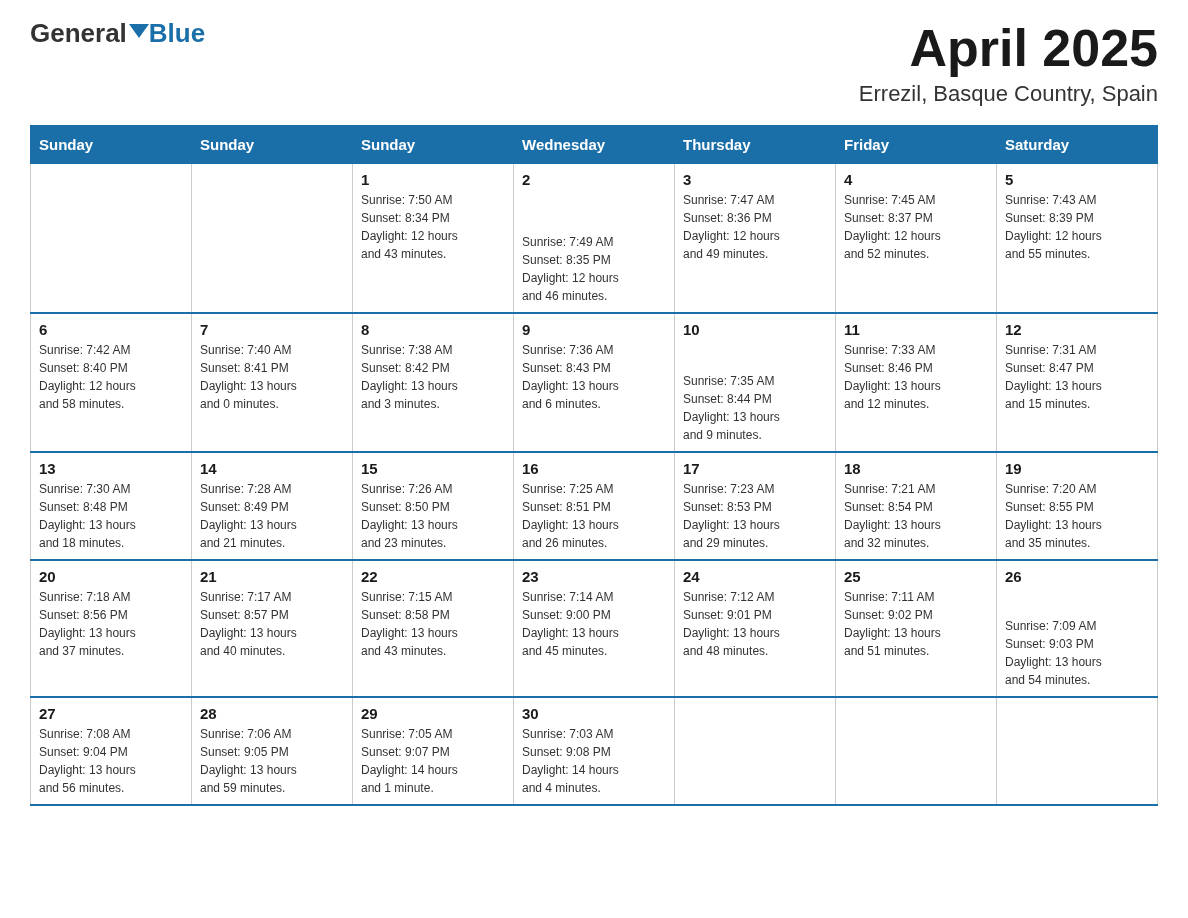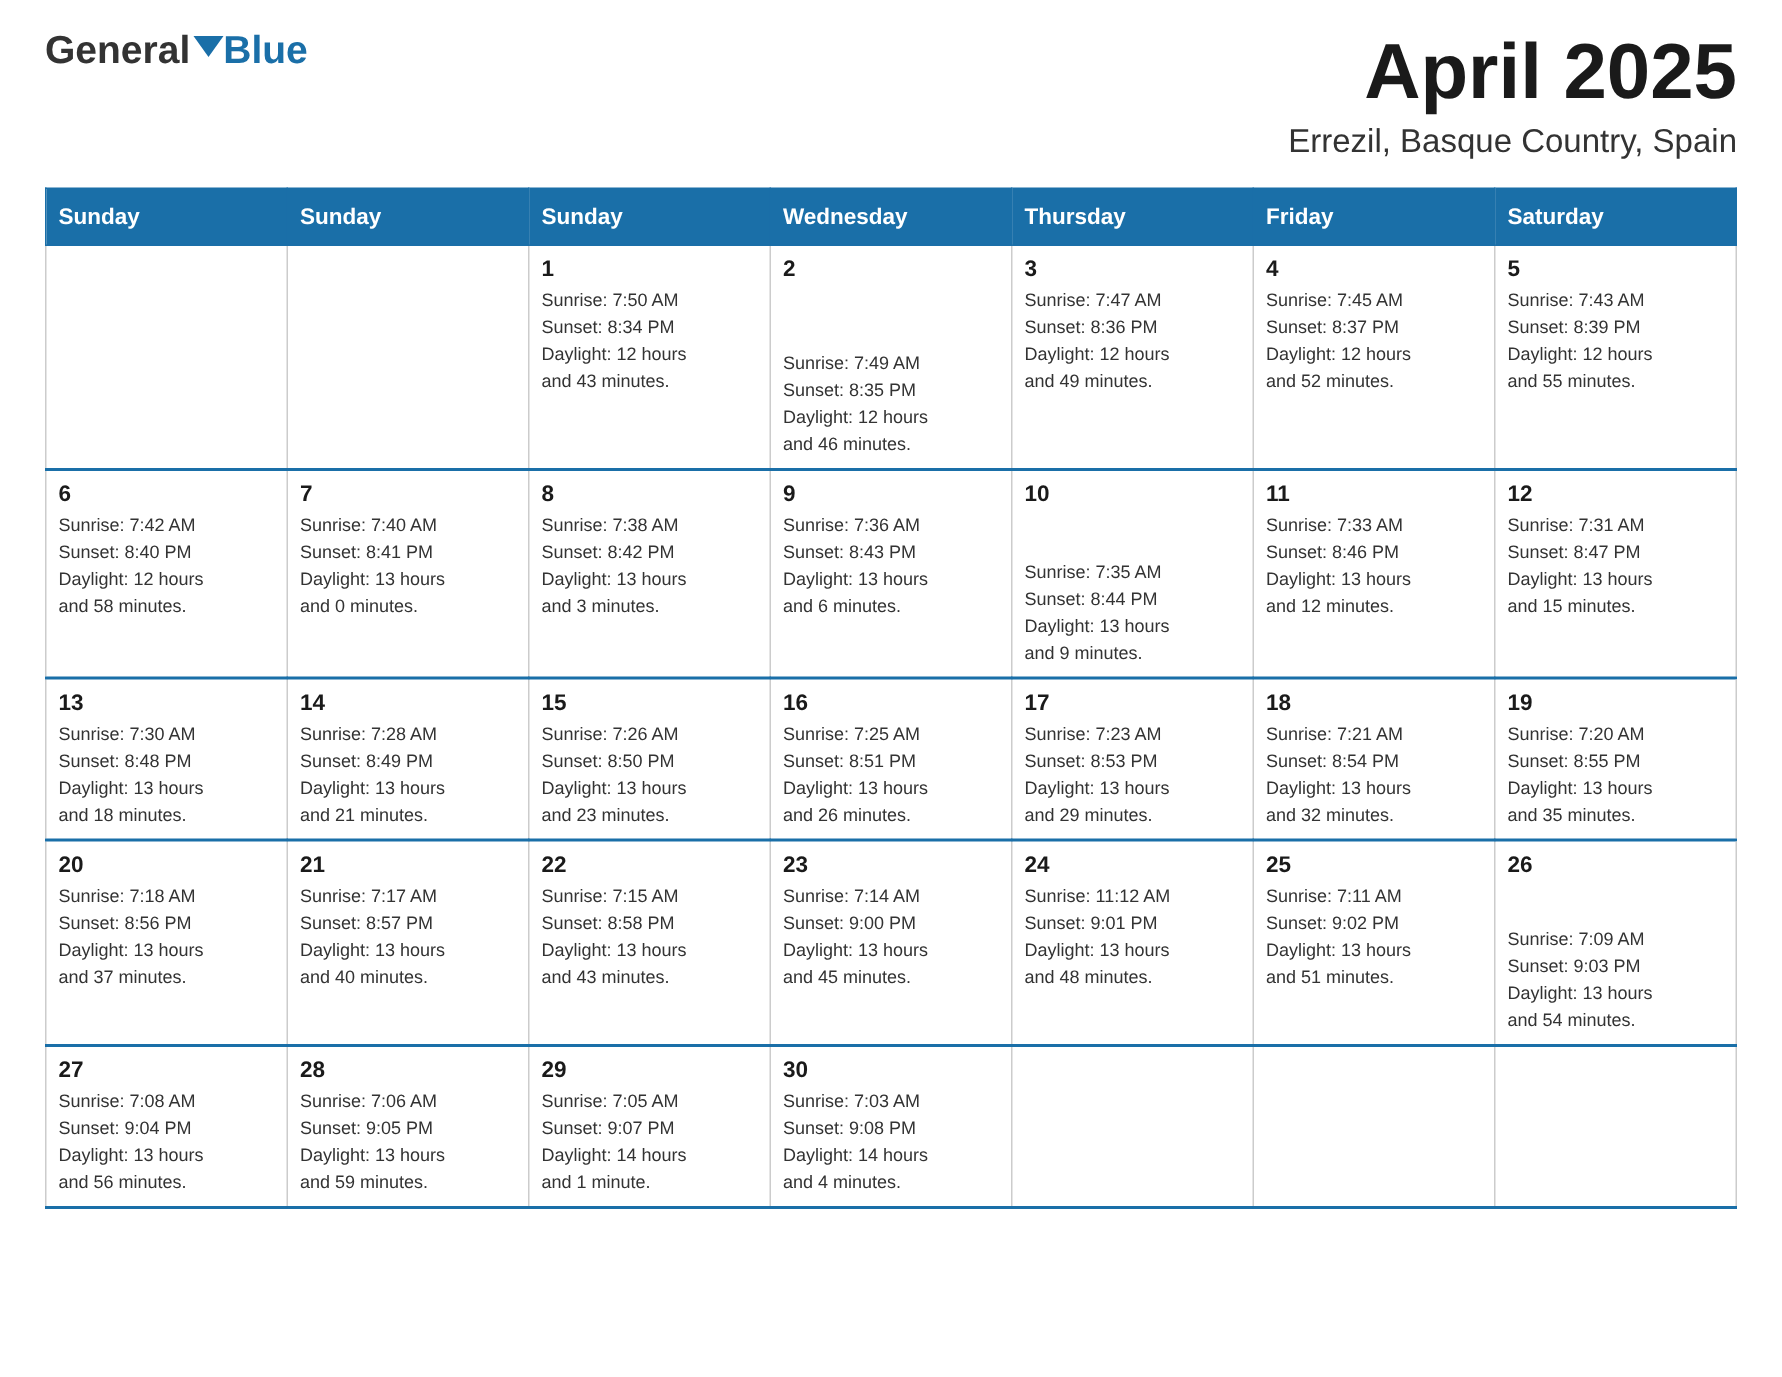--- a/index.html
+++ b/index.html
@@ -300,21 +300,21 @@
         </td>
         <td>
           <span class="day-number">23</span>
           <div class="day-info" style="white-space: pre-line;">Sunrise: 7:14 AM
 Sunset: 9:00 PM
 Daylight: 13 hours
 and 45 minutes.</div>
         </td>
         <td>
           <span class="day-number">24</span>
-          <div class="day-info" style="white-space: pre-line;">Sunrise: 11:12 AM
+          <div class="day-info" style="white-space: pre-line;">Sunrise: 7:12 AM
 Sunset: 9:01 PM
 Daylight: 13 hours
 and 48 minutes.</div>
         </td>
         <td>
           <span class="day-number">25</span>
           <div class="day-info" style="white-space: pre-line;">Sunrise: 7:11 AM
 Sunset: 9:02 PM
 Daylight: 13 hours
 and 51 minutes.</div>

